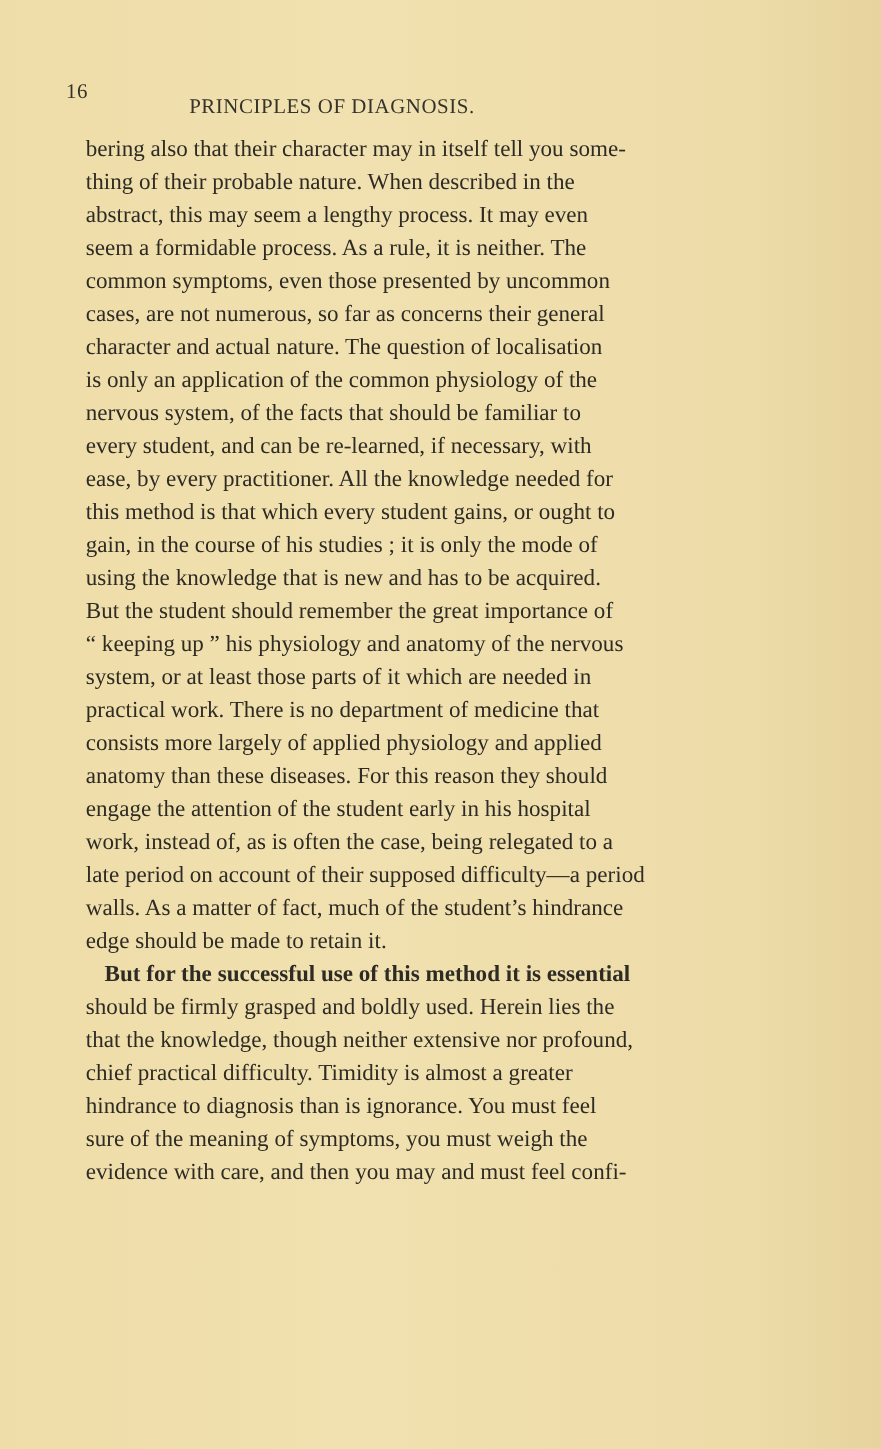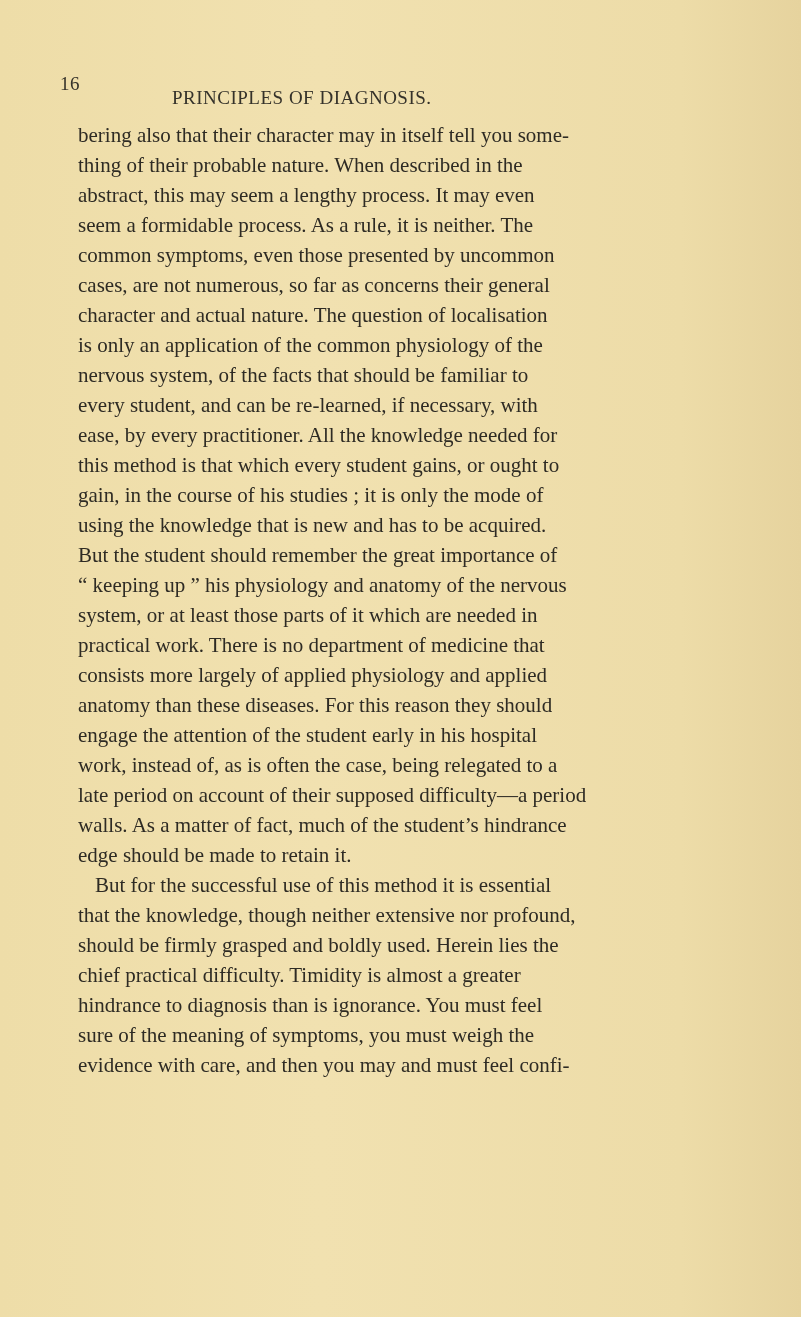--- a/index.html
+++ b/index.html
@@ -58,20 +58,21 @@
       height: 30px;
       white-space: nowrap;
       text-align: justify;
       text-align-last: justify;
     }
     .line.last {
       text-align-last: left;
     }
     .line.indent {
       padding-left: 17px;
+      font-weight: bold;
     }
   </style>
 </head>
 <body>
 
 <div class="page">
   <div class="running-head">
     <span class="page-number">16</span>
     <span class="running-title">PRINCIPLES OF DIAGNOSIS.</span>
   </div>
@@ -96,20 +97,20 @@
     <span class="line">system, or at least those parts of it which are needed in</span>
     <span class="line">practical work.  There is no department of medicine that</span>
     <span class="line">consists more largely of applied physiology and applied</span>
     <span class="line">anatomy than these diseases.  For this reason they should</span>
     <span class="line">engage the attention of the student early in his hospital</span>
     <span class="line">work, instead of, as is often the case, being relegated to a</span>
     <span class="line">late period on account of their supposed difficulty—a period</span>
     <span class="line">walls.  As a matter of fact, much of the student’s hindrance</span>
     <span class="line last">edge should be made to retain it.</span>
     <span class="line indent">But for the successful use of this method it is essential</span>
+    <span class="line">should be firmly grasped and boldly used.  Herein lies the</span>
     <span class="line">that the knowledge, though neither extensive nor profound,</span>
-    <span class="line">should be firmly grasped and boldly used.  Herein lies the</span>
     <span class="line">chief practical difficulty.  Timidity is almost a greater</span>
     <span class="line">hindrance to diagnosis than is ignorance.  You must feel</span>
     <span class="line">sure of the meaning of symptoms, you must weigh the</span>
     <span class="line">evidence with care, and then you may and must feel confi-</span>
   </div>
 </div>
 
 </body></html>

